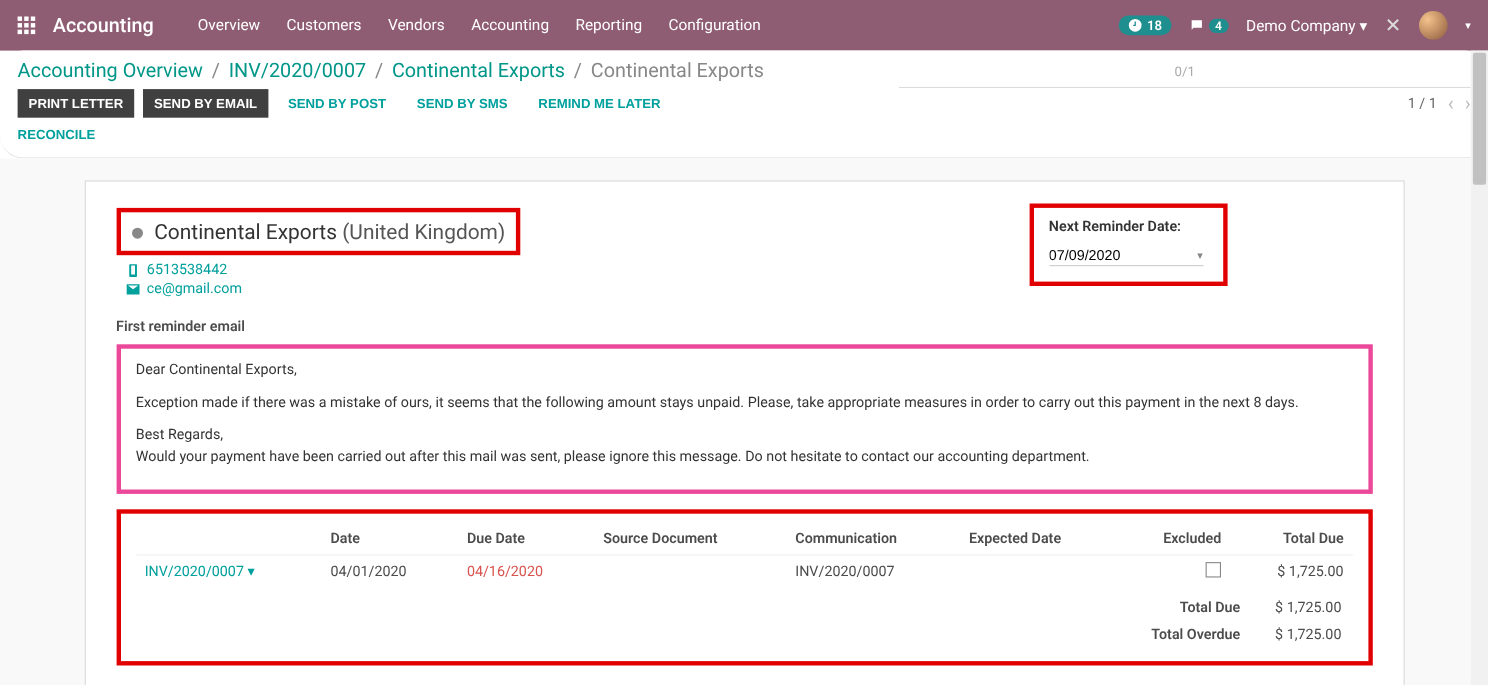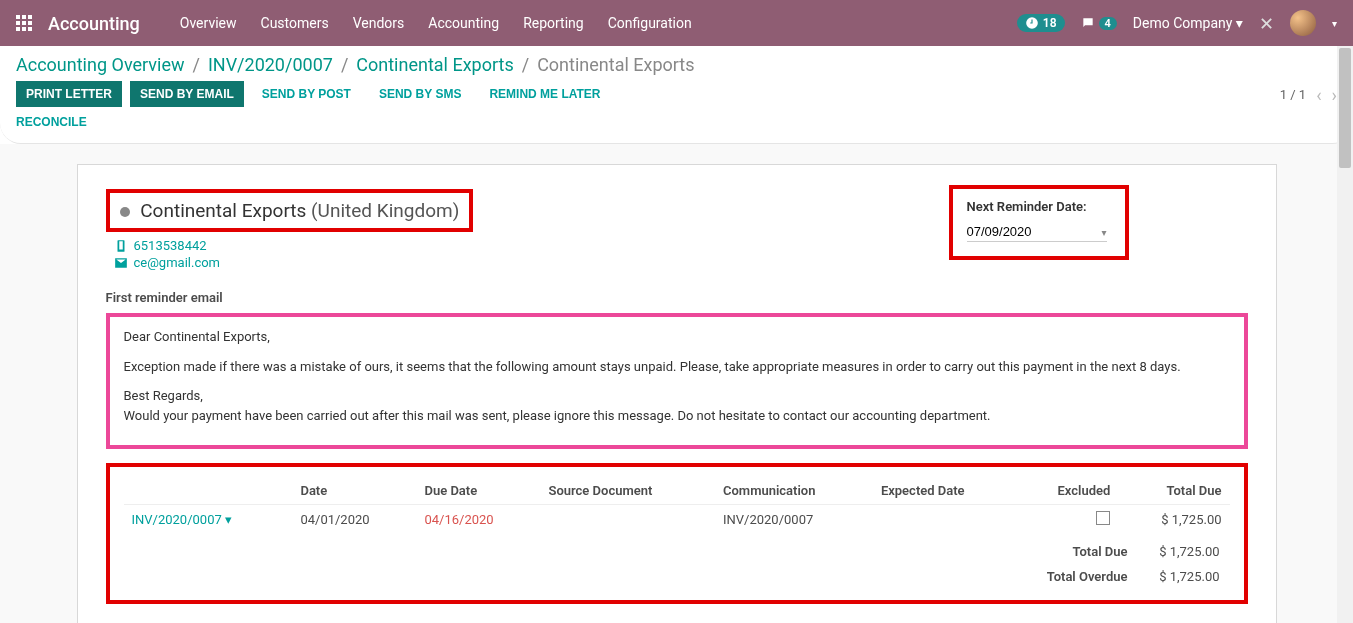--- a/index.html
+++ b/index.html
@@ -18,36 +18,36 @@
 .avatar { width: 26px; height: 26px; border-radius: 50%; background: radial-gradient(circle at 30% 30%, #f4c28a, #8b5a3c); cursor: pointer; }
 .x-close { font-size: 18px; color: #ddd; cursor: pointer; }
 .controlbar { background: #fff; border-bottom: 1px solid #e5e5e5; padding: 8px 16px 8px 16px; border-radius: 21px; }
 .breadcrumb { font-size: 18px; color: #009688; display: flex; align-items: center; gap: 8px; }
 .breadcrumb .sep { color: #888; }
 .breadcrumb .current { color: #888; }
 .search-area { position: absolute; right: 16px; top: 54px; width: 520px; height: 26px; display: flex; justify-content: center; align-items: center; color: #aaa; font-size: 12px; }
 .search-box { width: 100%; border-bottom: 1px solid #ddd; height: 26px; position: relative; }
 .search-count { position: absolute; left: 50%; top: 4px; transform: translateX(-50%); color: #aaa; }
 .action-row { display: flex; align-items: center; gap: 8px; margin-top: 6px; flex-wrap: wrap; }
-.btn-primary { background: #0f766e; color: #fff; border: none; padding: 6px 10px; font-size: 12px; font-weight: 600; cursor: pointer; }
+.btn-primary { background: #404040; color: #fff; border: none; padding: 6px 10px; font-size: 12px; font-weight: 600; cursor: pointer; }
 .btn-link { background: none; color: #00A09D; border: none; padding: 6px 10px; font-size: 12px; font-weight: 600; cursor: pointer; }
 .pager { margin-left: auto; display: flex; align-items: center; gap: 10px; color: #666; font-size: 13px; }
 .pager .arrow { color: #bbb; font-size: 18px; cursor: pointer; }
 .action-row2 { margin-top: 2px; }
 .sheet-wrapper { padding: 20px 0; display: flex; justify-content: center; background: #f9f9f9; }
 .sheet { background: #fff; border: 1px solid #d8d8d8; width: 1200px; padding: 24px 28px; position: relative; }
 .redbox { border: 4px solid #e10000; }
 .greenbox { border: 4px solid #ec4899; }
 .customer-block { display: inline-block; padding: 6px 10px; }
 .customer-name { font-size: 19px; color: #333; }
 .customer-name .dot { display: inline-block; width: 10px; height: 10px; background: #888; border-radius: 50%; margin-right: 6px; vertical-align: middle; }
 .customer-name .country { color: #555; font-weight: 400; }
 .contact-list { margin-top: 6px; padding-left: 8px; }
 .contact-item { color: #00a09d; font-size: 13px; display: flex; align-items: center; gap: 6px; margin-bottom: 2px; cursor: pointer; }
-.reminder-block { position: absolute; right: 147px; top: 20px; padding: 10px 14px 14px 14px; width: 180px; }
+.reminder-block { position: absolute; right: 160px; top: 20px; padding: 10px 14px 14px 14px; width: 180px; }
 .reminder-label { font-weight: 600; font-size: 13px; color: #333; margin-bottom: 8px; }
 .reminder-input { border: none; border-bottom: 1px solid #ccc; width: 140px; font-size: 13px; padding: 2px 0; background: none; position: relative; }
 .reminder-caret { position: absolute; right: 18px; bottom: 18px; color: #888; font-size: 10px; }
 .section-title { font-weight: 600; margin-top: 20px; margin-bottom: 8px; }
 .email-body { padding: 10px 14px; font-size: 13px; color: #333; line-height: 1.5; margin-top: 6px; }
 .email-body p { margin-bottom: 10px; }
 .table-block { margin-top: 14px; padding: 10px 14px; }
 .inv-table { width: 100%; border-collapse: collapse; }
 .inv-table th { text-align: left; font-weight: 600; padding: 6px 8px; font-size: 13px; }
 .inv-table th.right, .inv-table td.right { text-align: right; }
@@ -113,20 +113,25 @@
 <div class="controlbar">
   <div class="breadcrumb">
     <a style="cursor:pointer;">Accounting Overview</a>
     <span class="sep">/</span>
     <a style="cursor:pointer;">INV/2020/0007</a>
     <span class="sep">/</span>
     <a style="cursor:pointer;">Continental Exports</a>
     <span class="sep">/</span>
     <span class="current">Continental Exports</span>
   </div>
+  <div class="search-area">
+    <div class="search-box">
+      <span class="search-count">0/1</span>
+    </div>
+  </div>
   <div class="action-row">
     <button class="btn-primary">PRINT LETTER</button>
     <button class="btn-primary">SEND BY EMAIL</button>
     <button class="btn-link">SEND BY POST</button>
     <button class="btn-link">SEND BY SMS</button>
     <button class="btn-link">REMIND ME LATER</button>
     <div class="pager">
       <span>1 / 1</span>
       <span class="arrow">‹</span>
       <span class="arrow">›</span>

